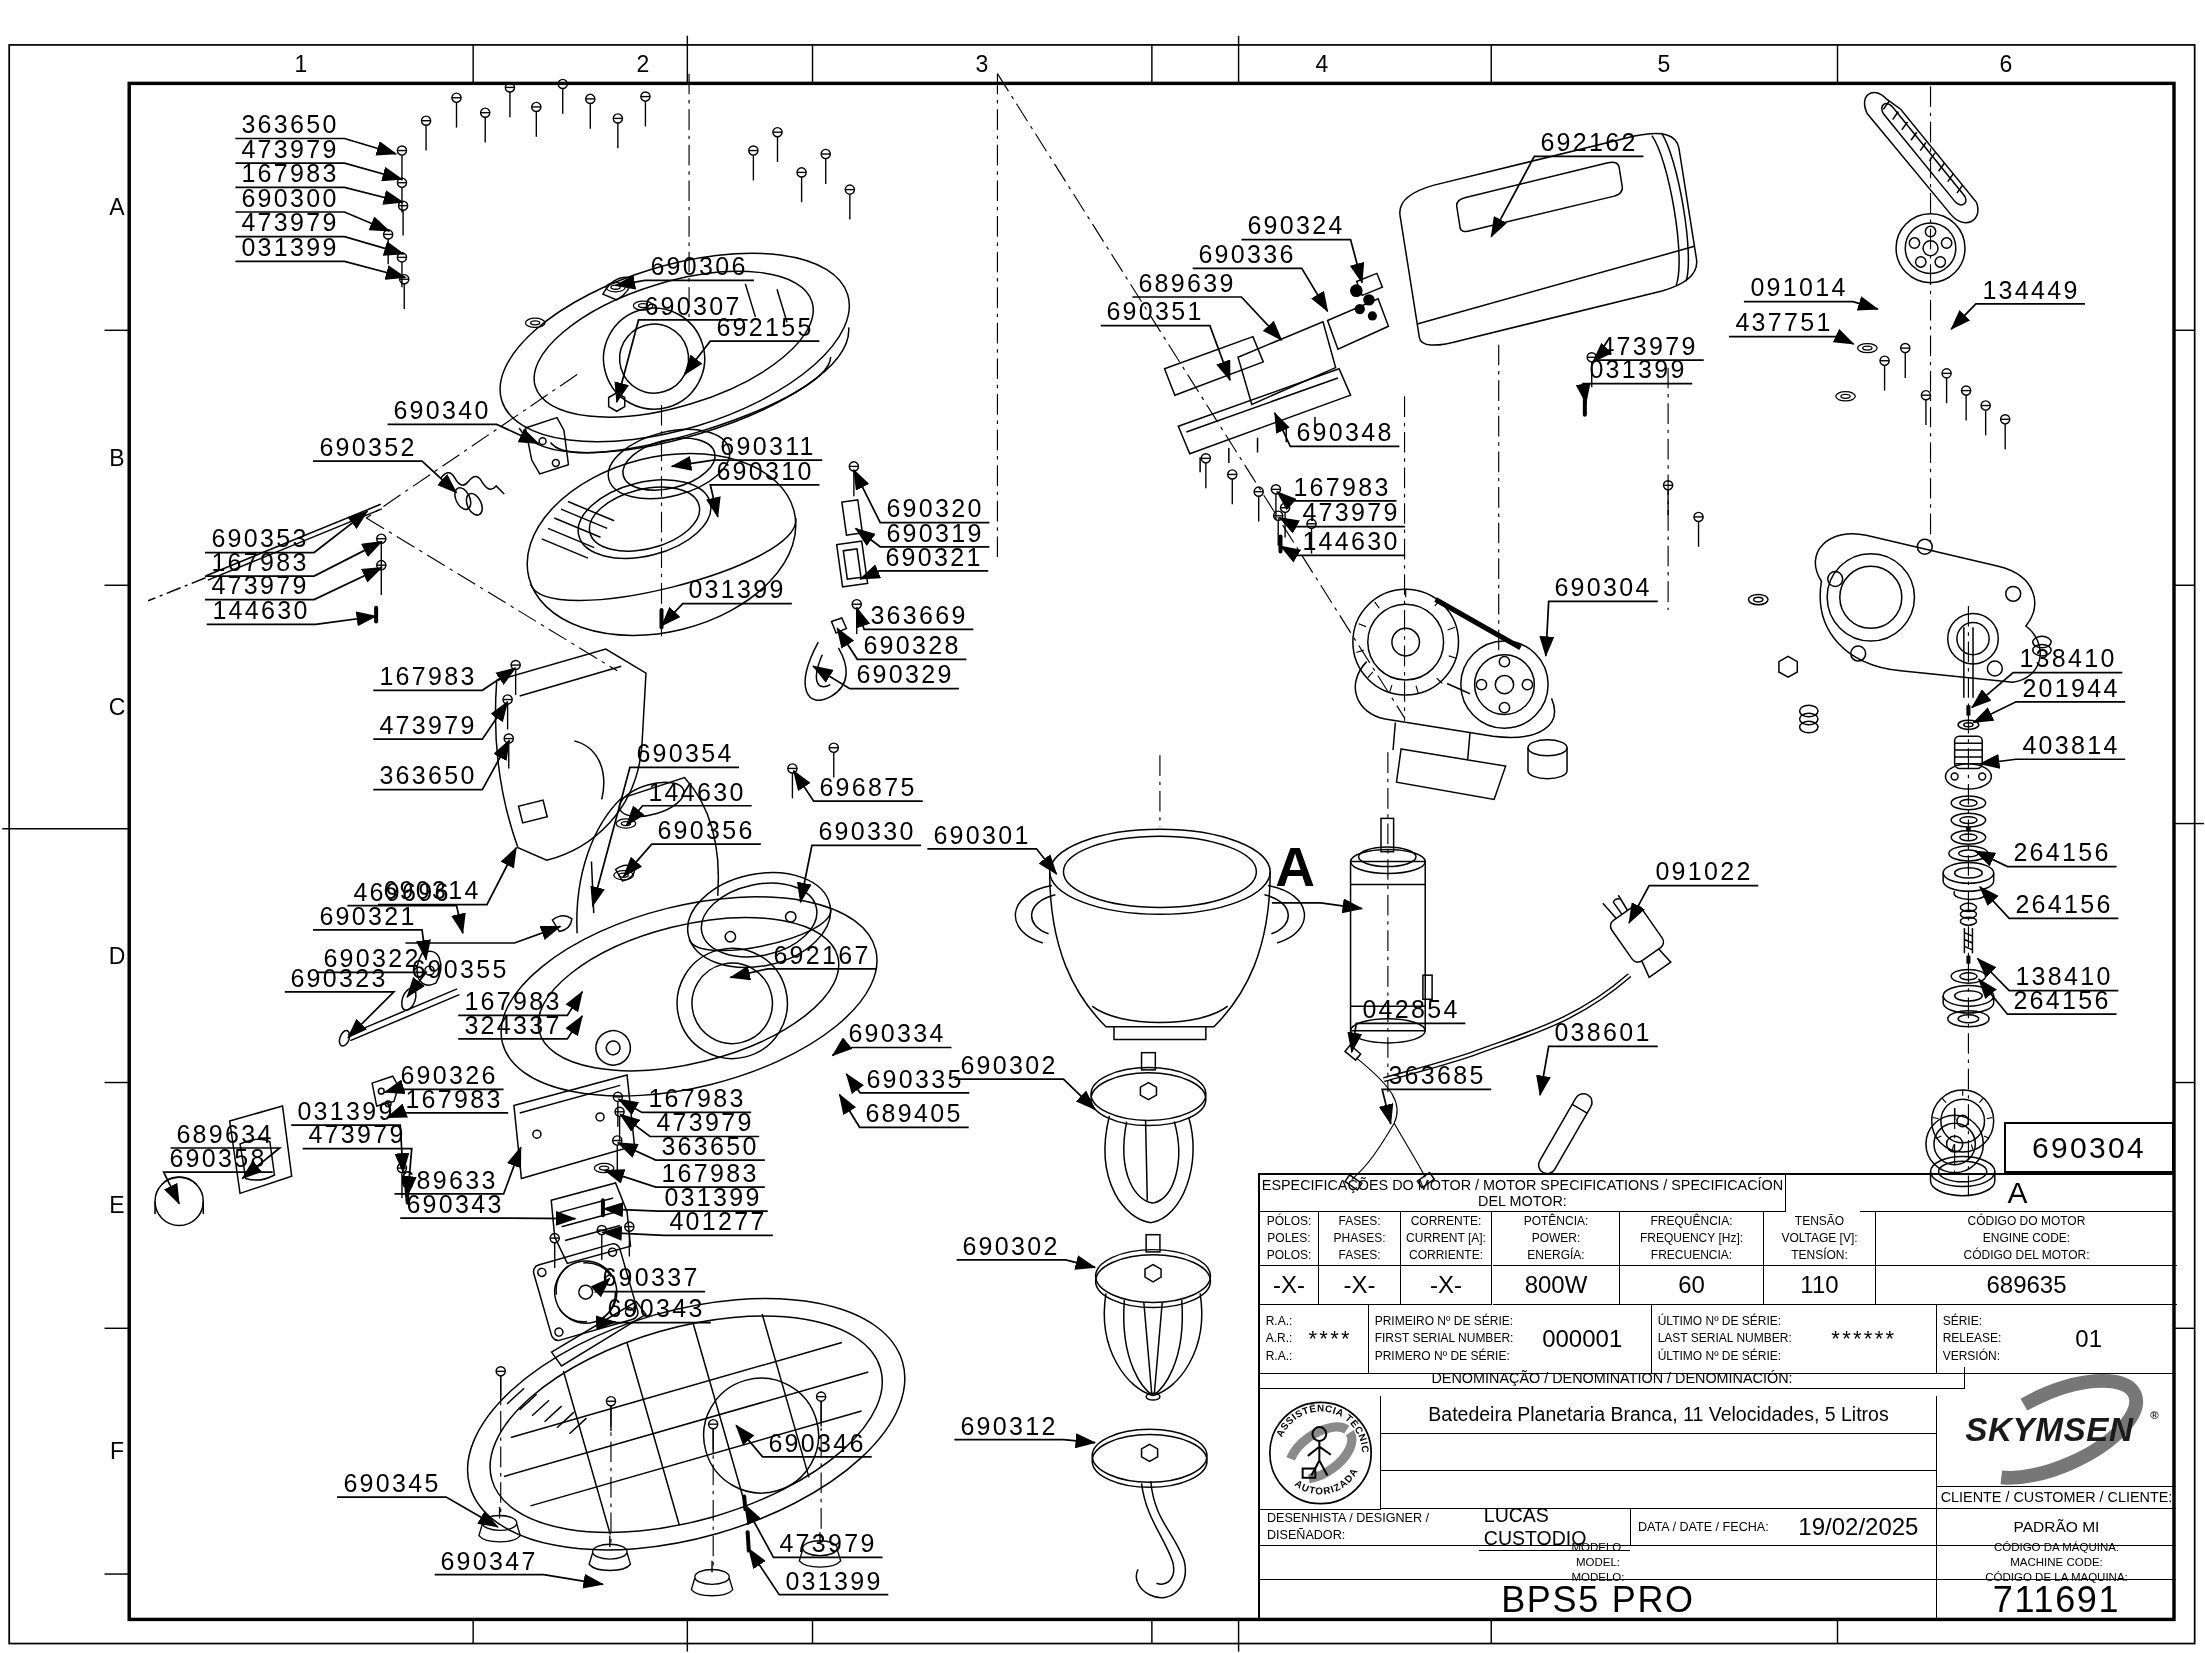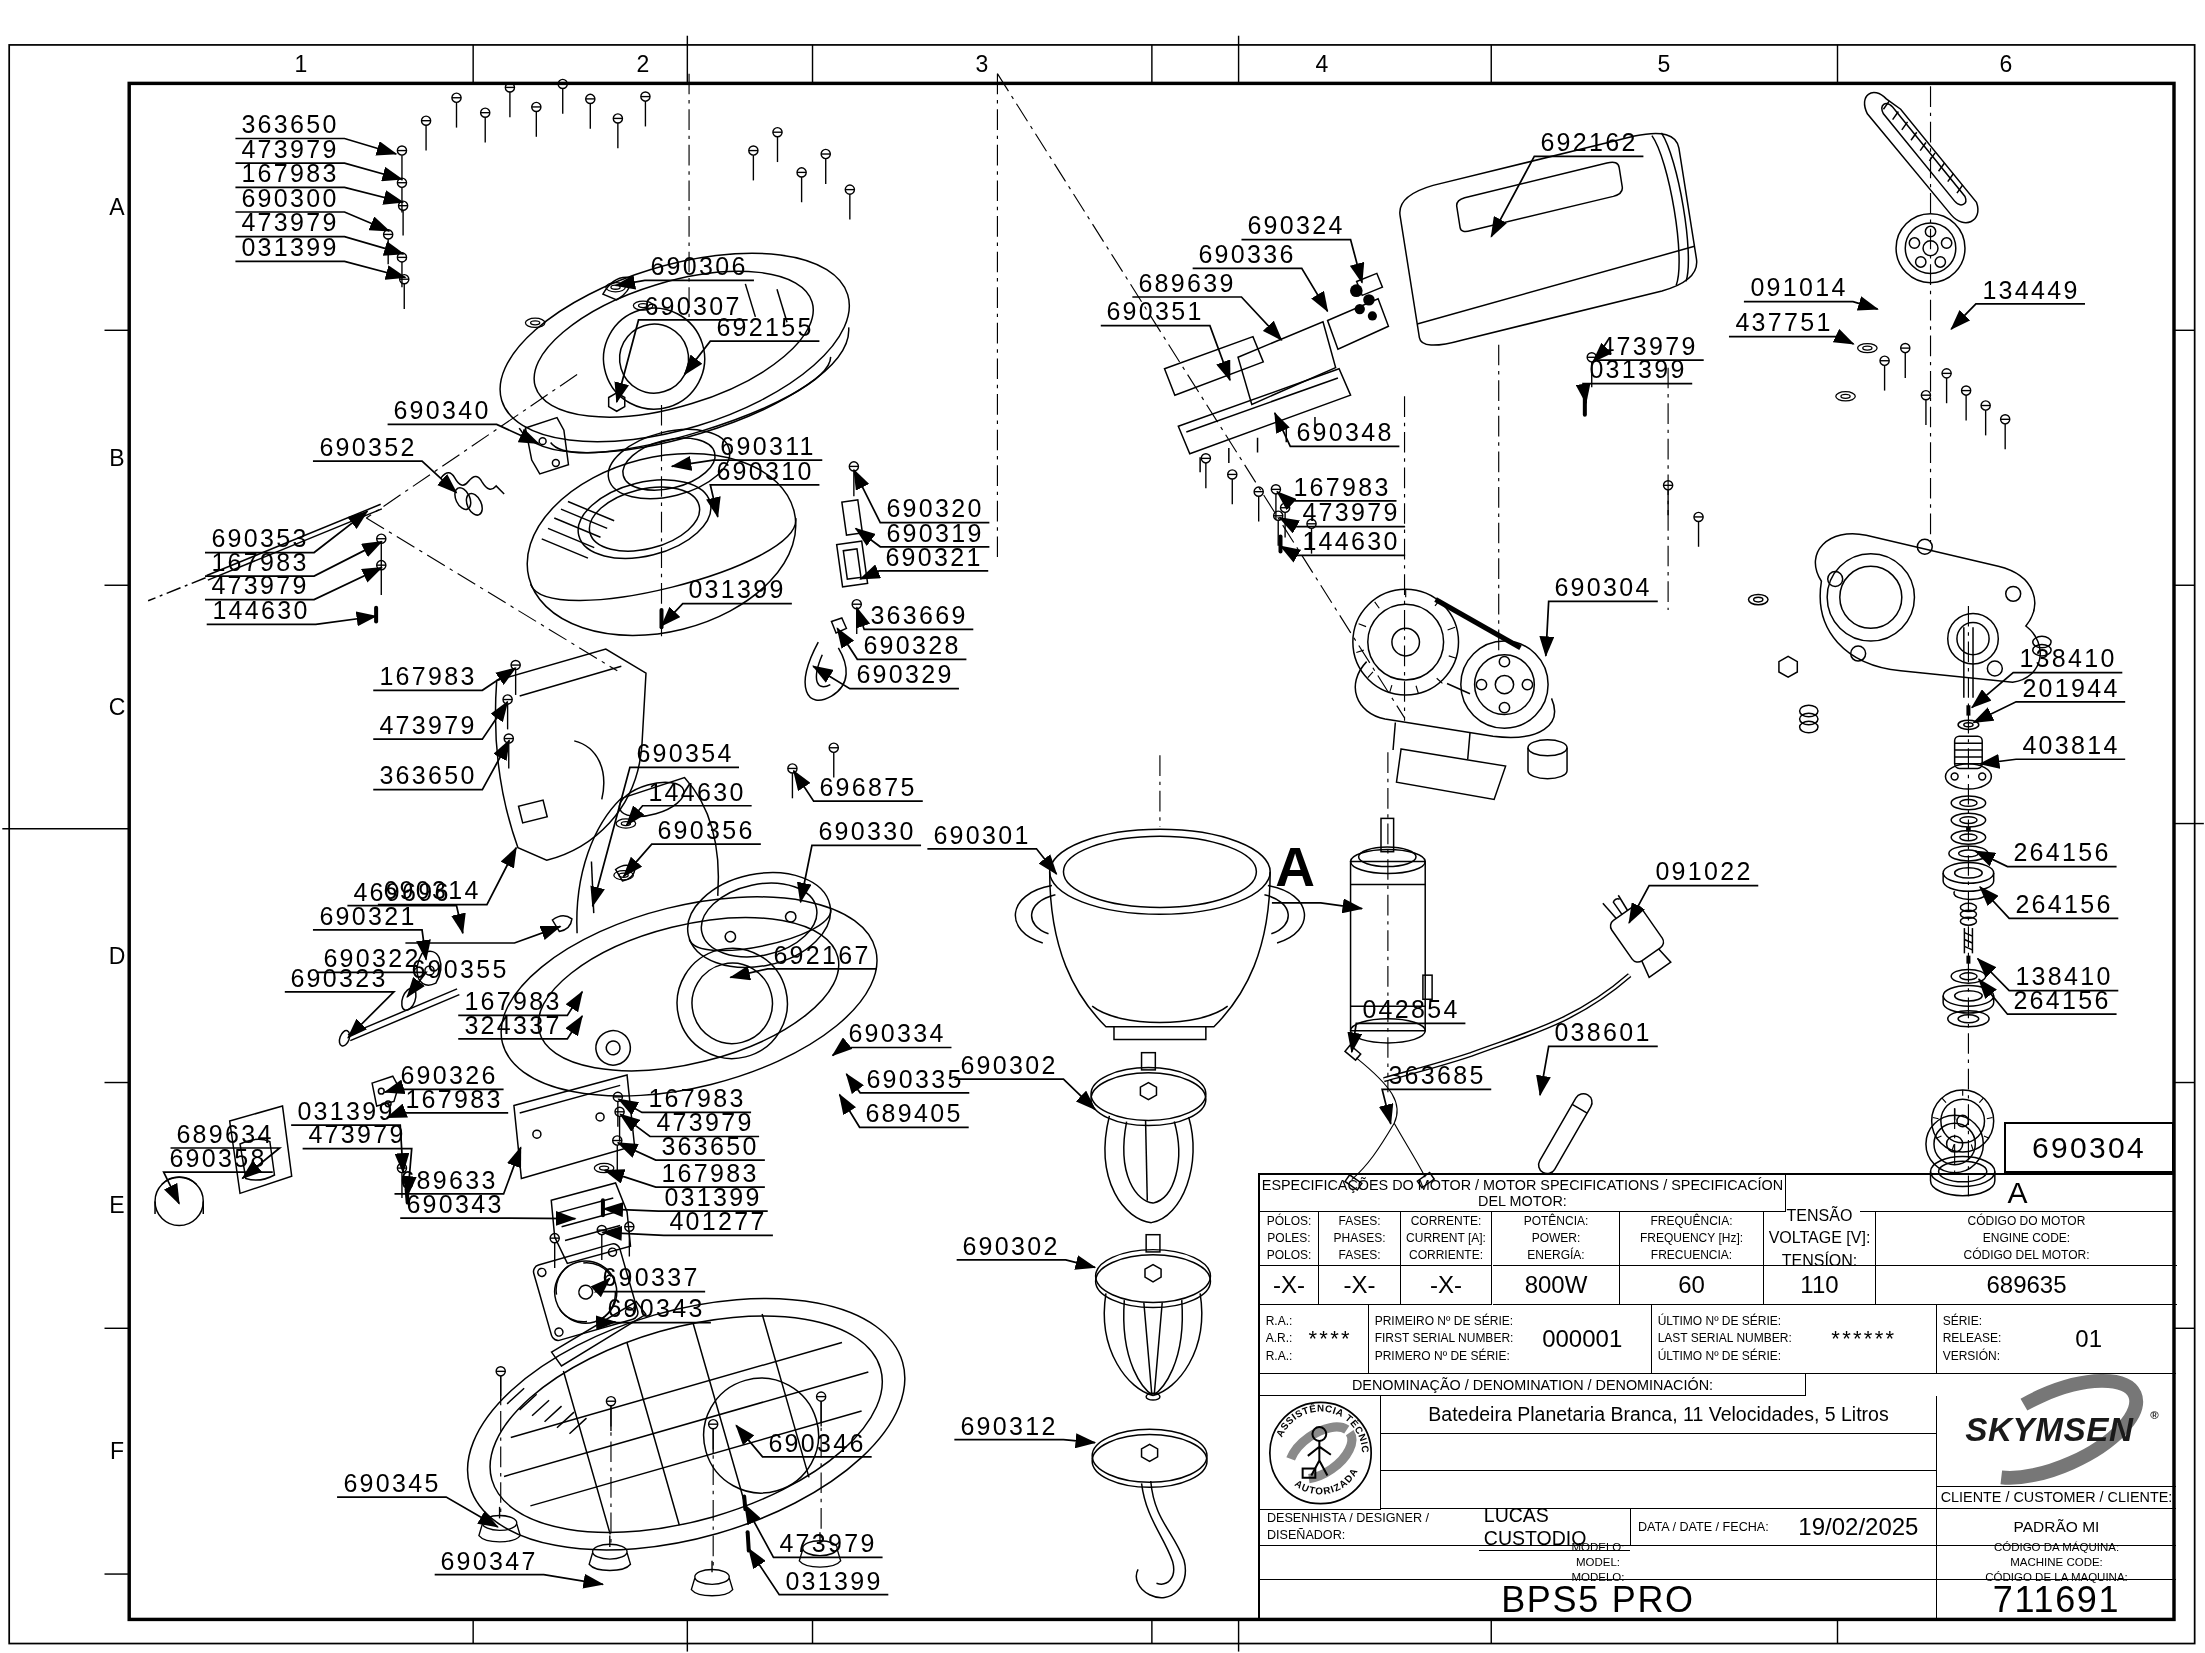--- a/index.html
+++ b/index.html
@@ -764,21 +764,21 @@
           </div>
         </div>
         <div class="cell bb ctr br" style="left: 360px; top: 37px; width: 144px; height: 54px;">
           <div class="lines" style="font-size: 12px; line-height: 1.4; text-align: center;">
             <div>FREQUÊNCIA:</div>
             <div>FREQUENCY [Hz]:</div>
             <div>FRECUENCIA:</div>
           </div>
         </div>
         <div class="cell bb ctr br" style="left: 504px; top: 37px; width: 112px; height: 54px;">
-          <div class="lines" style="font-size: 16px; line-height: 1.4; text-align: center;">
+          <div class="lines" style="font-size: 12px; line-height: 1.4; text-align: center;">
             <div>TENSÃO</div>
             <div>VOLTAGE [V]:</div>
             <div>TENSÍON:</div>
           </div>
         </div>
         <div class="cell bb ctr" style="left: 616px; top: 37px; width: 301px; height: 54px;">
           <div class="lines" style="font-size: 12px; line-height: 1.4; text-align: center;">
             <div>CÓDIGO DO MOTOR</div>
             <div>ENGINE CODE:</div>
             <div>CÓDIGO DEL MOTOR:</div>
@@ -821,21 +821,21 @@
   </div>
   <div class="cell bb serialCell" style="left:677px;top:130px;width:239px;height:69px">
     <div class="lines">
           <div>SÉRIE:</div>
           <div>RELEASE:</div>
           <div>VERSIÓN:</div>
         </div>
     <div class="val v42">01</div>
   </div>
 
-  <div class="cell br bb ctr s24" style="left:0;top:199px;width:546px;height:22px">DENOMINAÇÃO / DENOMINATION / DENOMINACIÓN:</div>
+  <div class="cell br bb ctr s24" style="left:0;top:192px;width:705px;height:22px">DENOMINAÇÃO / DENOMINATION / DENOMINACIÓN:</div>
   <div class="cell br bb" style="left:0;top:221px;width:121px;height:114px">
     <svg width="121" height="114" viewBox="0 0 210 198">
       <circle cx="105" cy="99" r="88" fill="none" stroke="#000" stroke-width="3"></circle>
       <ellipse cx="105" cy="99" rx="62" ry="34" fill="none" stroke="#8a8a8a" stroke-width="16" transform="rotate(-35 105 99)" stroke-dasharray="120 60"></ellipse>
       <g stroke="#000" fill="none" stroke-width="3.5">
         <circle cx="103" cy="66" r="12"></circle>
         <path d="M103,78 v34 M103,88 l-20,16 M103,88 l20,14 M103,112 l-14,26 M103,112 l14,26"></path>
         <rect x="74" y="126" width="22" height="16"></rect>
       </g>
       <defs>

